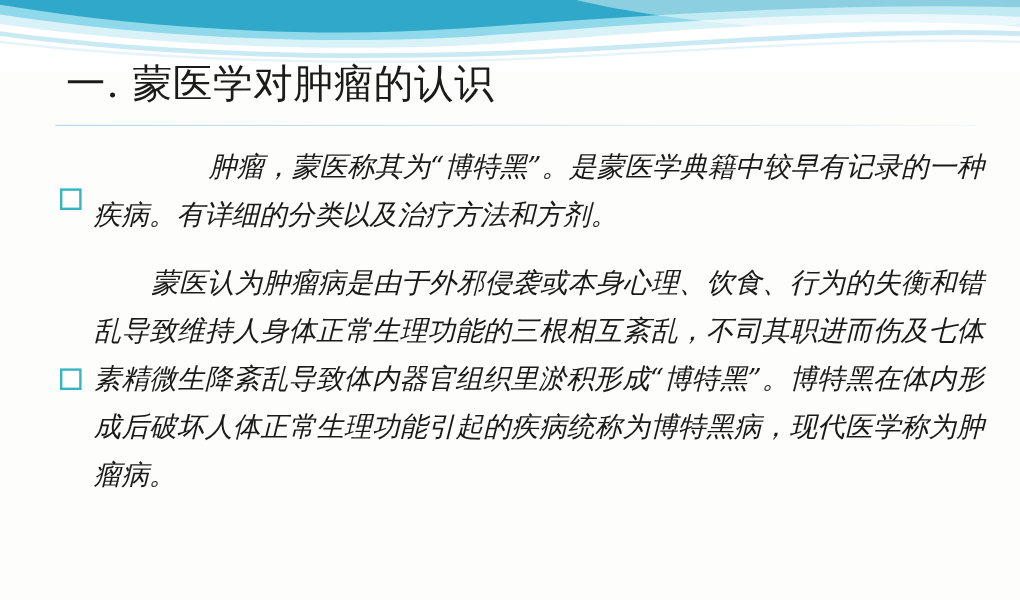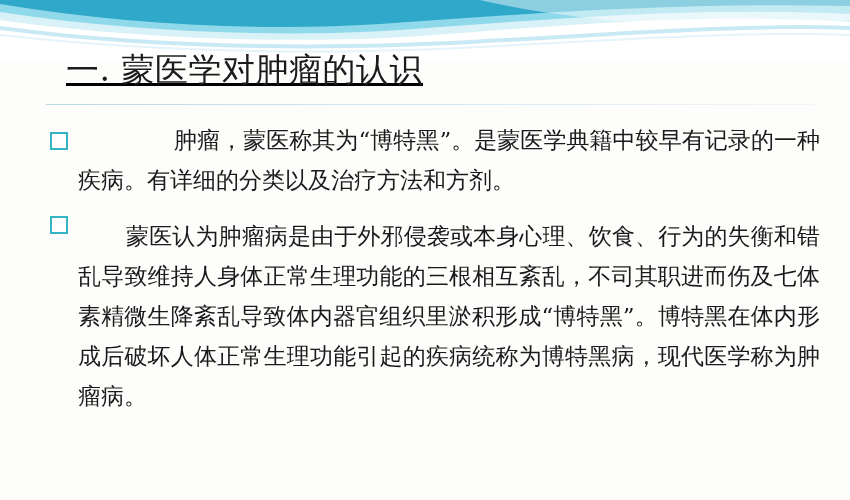--- a/index.html
+++ b/index.html
@@ -29,24 +29,23 @@
     left: 0;
     width: 850px;
     height: 60px;
     overflow: hidden;
     pointer-events: none;
   }
 
   .title-row {
     position: absolute;
     top: 48px;
-    left: 66px;
+    left: 55px;
     right: 40px;
     height: 52px;
-    text-decoration: underline;
   }
 
   .slide-title {
     font-size: 33px;
     line-height: 44px;
     color: #1b1b1b;
     letter-spacing: 0.5px;
     white-space: nowrap;
     font-family: "DejaVu Serif", "Liberation Serif", serif;
   }
@@ -62,22 +61,23 @@
 
   .body {
     position: absolute;
     top: 120px;
     left: 40px;
     right: 30px;
   }
 
   .bullet-row {
     display: flex;
-    align-items: flex-start;
+    align-items: center;
     margin-bottom: 4px;
+    font-style: italic;
   }
 
   .bullet-marker {
     flex: 0 0 auto;
     width: 14px;
     height: 14px;
     border: 2px solid #35b5c4;
     background: #ffffff;
     margin-top: 12px;
     margin-right: 10px;

